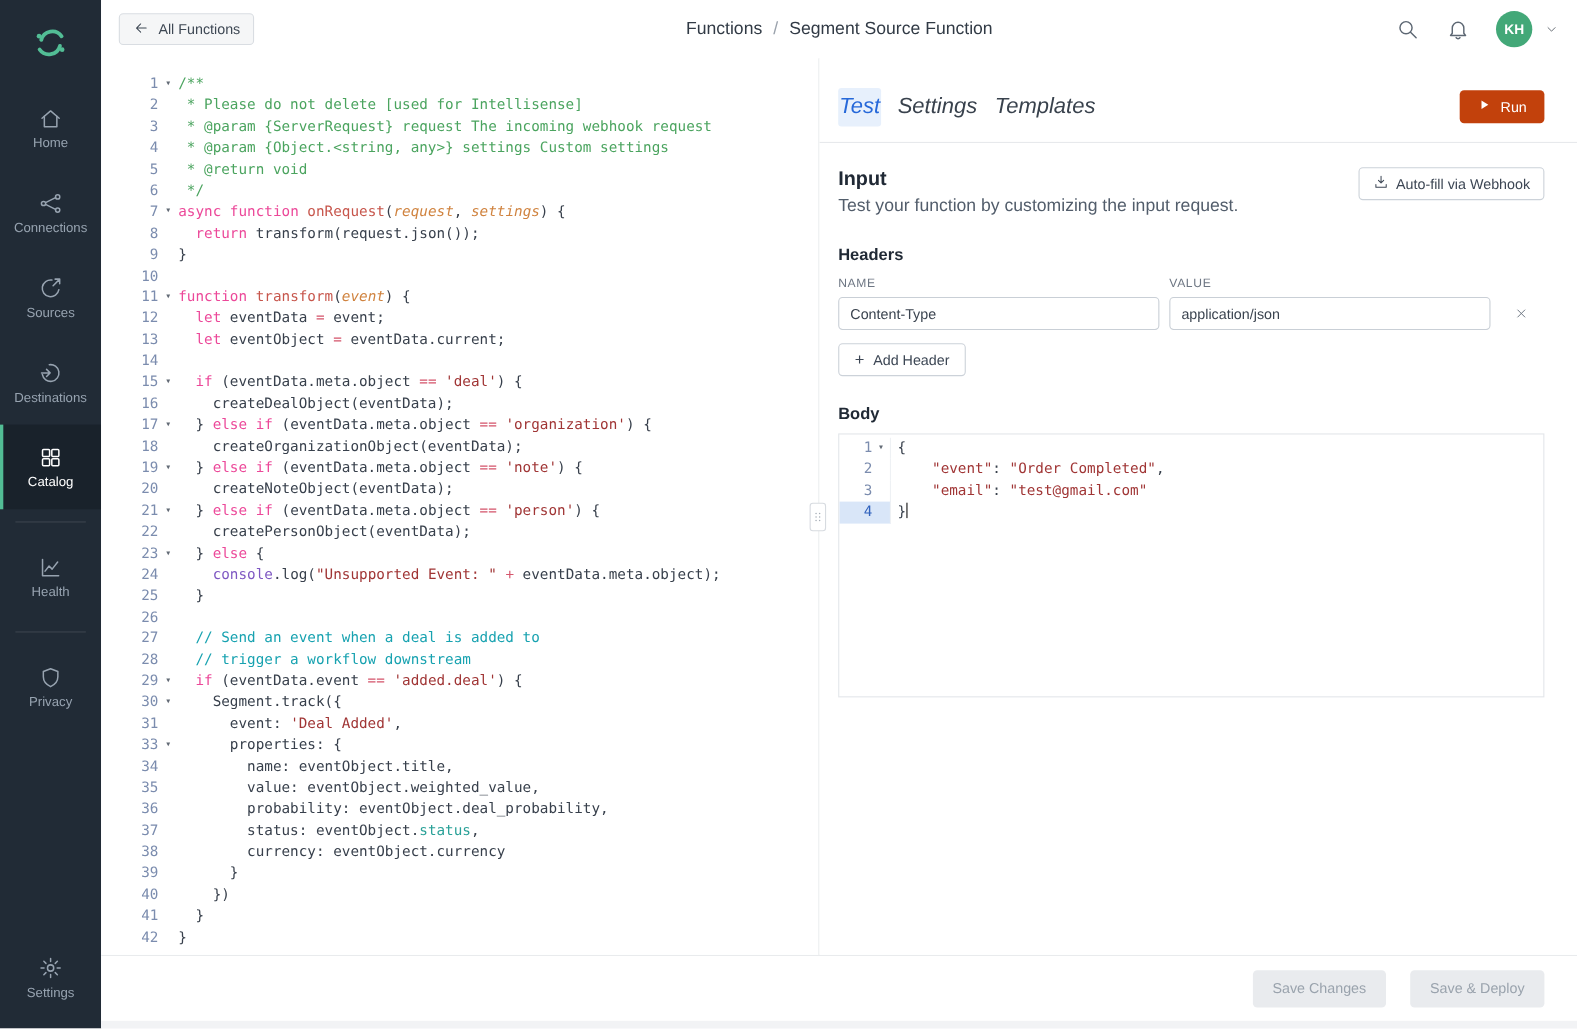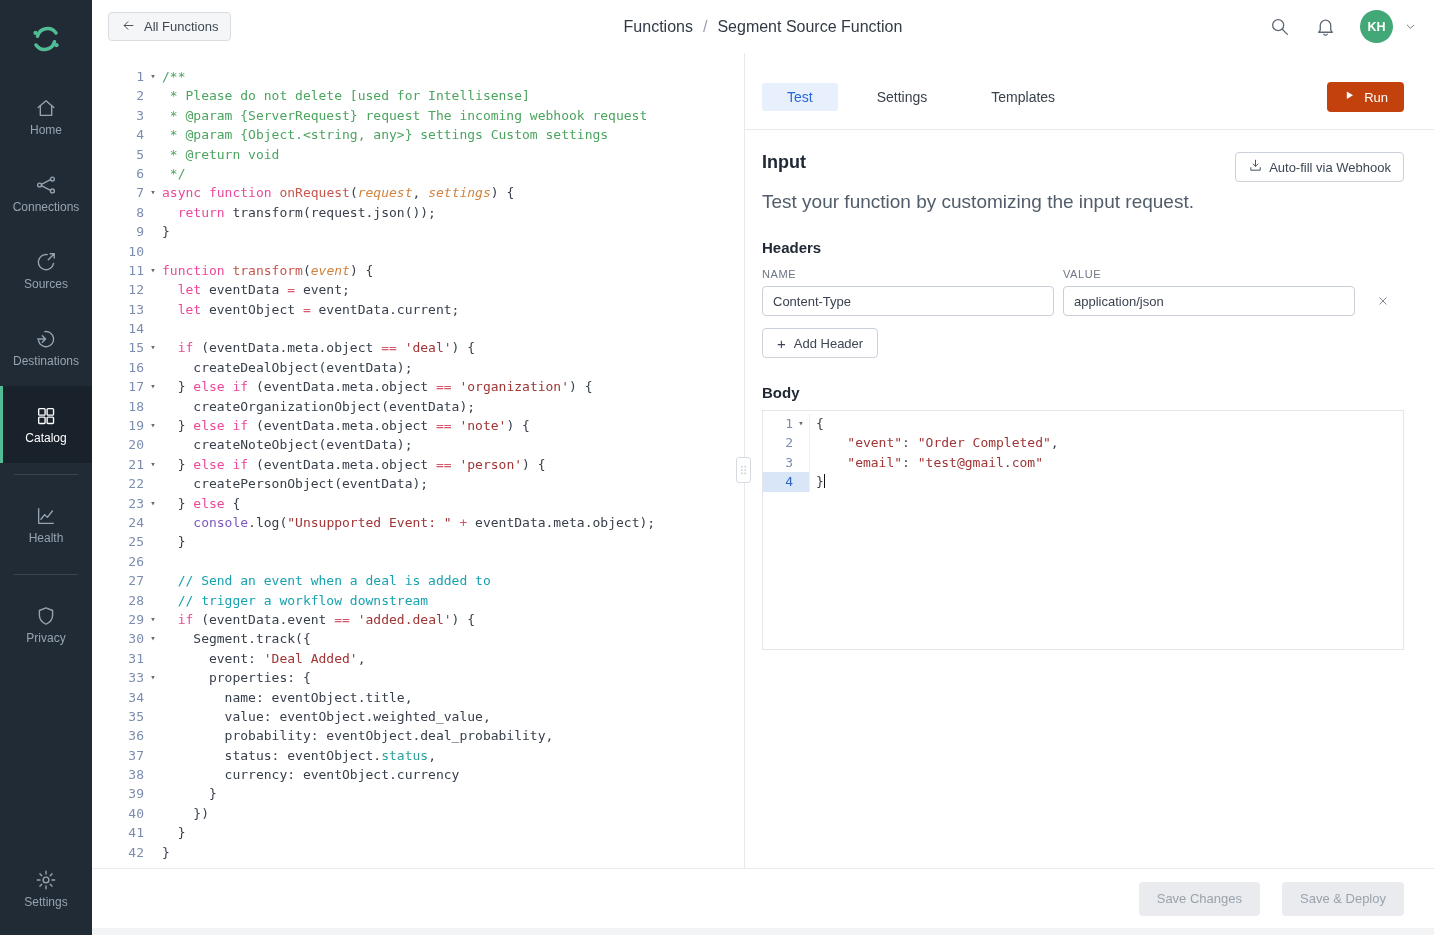--- a/index.html
+++ b/index.html
@@ -60,29 +60,29 @@
   .tk-pr   { color:#d0833f; font-style:italic; }
   .tk-str  { color:#a03535; }
   .tk-op   { color:#d5566d; }
   .tk-bi   { color:#7e57c2; }
   .tk-at   { color:#2aa198; }
   .tk-pl   { color:#38404c; }
 
   
   .tabs-row { height:77px; display:flex; align-items:center; padding:12px 30px 0 17px; border-bottom:1px solid #e7e9ec; }
   .tabs-group { display:flex; align-items:center; }
-  .tab { font-size:14px; color:#39424d; margin-right:14px; cursor:pointer; padding:6px 25px; border-radius:3px; }
+  .tab { font-size:20px; color:#39424d; margin-right:14px; cursor:pointer; padding:6px 1px; border-radius:3px;font-style:italic; }
   .tab.active { background:#e7f0fc; color:#2668d9; }
   .run-btn { margin-left:auto; height:30px; background:#c2410c; color:#fff; border:none; border-radius:4px; font-size:13px;
              display:flex; align-items:center; gap:8px; padding:0 16px; cursor:pointer; font-family:inherit; }
 
   .panel-scroll { flex:1; padding:22px 30px 0 17px; overflow:hidden; }
   .input-head { display:flex; justify-content:space-between; align-items:flex-start; }
   .input-title { font-size:18px; font-weight:600; color:#202935; }
-  .input-sub { font-size:19px; color:#525d6b; margin-top:18px; }
+  .input-sub { font-size:16px; color:#525d6b; margin-top:6px; }
   .autofill-btn { height:30px; display:flex; align-items:center; gap:6px; background:#fff; border:1px solid #ccd2d9;
                   border-radius:4px; padding:0 12px; font-size:13px; color:#3c4654; cursor:pointer; font-family:inherit; }
 
   .headers-sec { margin-top:26px; }
   .sec-title { font-size:15px; font-weight:600; color:#202935; }
   .hdr-labels { display:flex; margin:12px 0 6px; }
   .hdr-label { font-size:11px; color:#6d7683; letter-spacing:.6px; }
   .hdr-label.name { width:301px; }
   .header-row { display:flex; align-items:center; }
   .hdr-input { width:292px; height:30px; border:1px solid #c9cfd6; border-radius:4px; padding:0 10px; font-size:13px;

